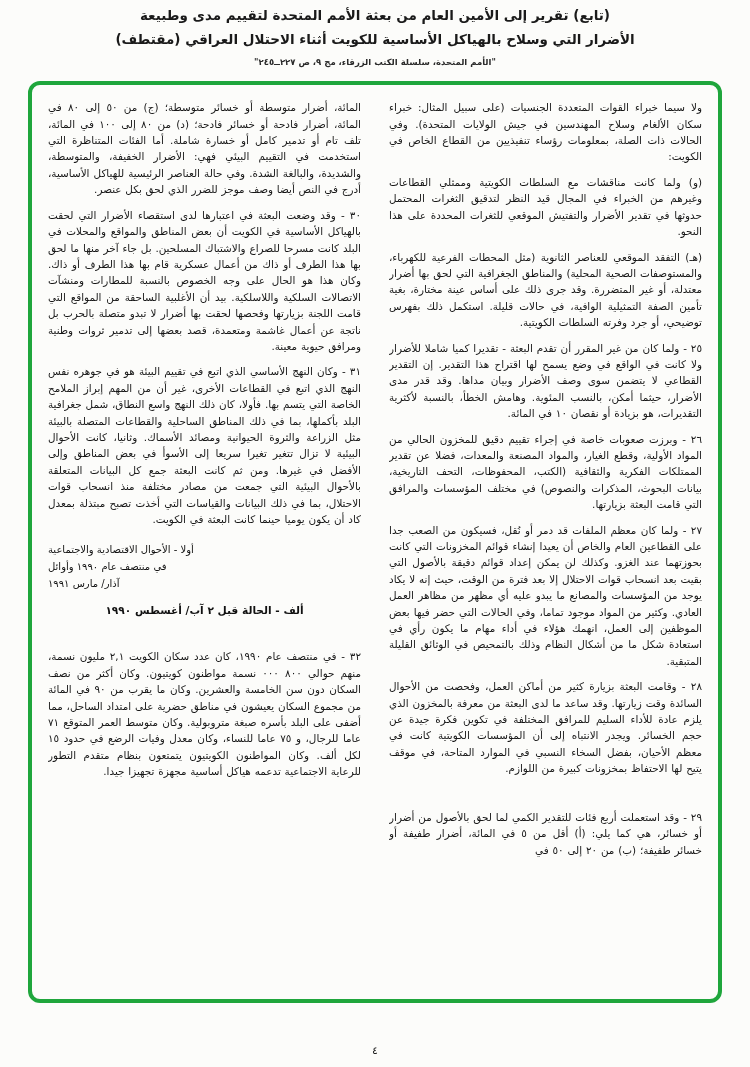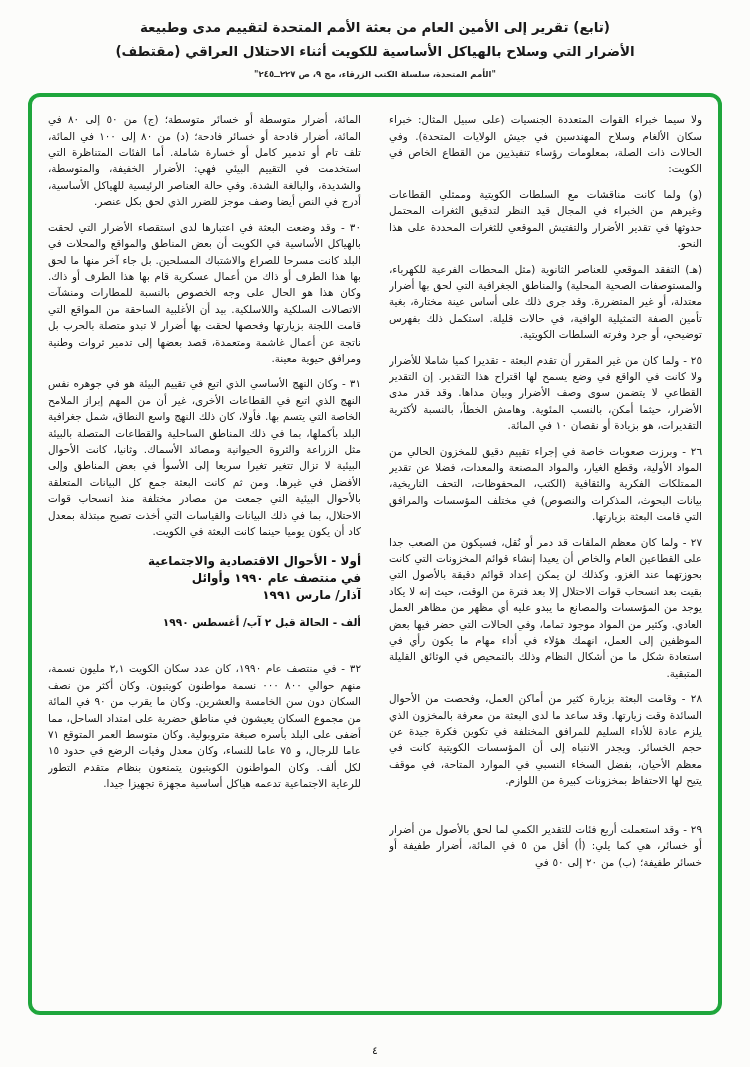--- a/index.html
+++ b/index.html
@@ -9,21 +9,21 @@
     font-family:"DejaVu Sans", sans-serif;
     direction:rtl;
     overflow:hidden;
   }
   .page{
     position:relative;
     width:750px;height:1067px;
     background:#fcfcfa;
   }
   .doc-header{
-    padding-top:16px;
+    padding-top:4px;
     text-align:center;
     direction:rtl;
   }
   .doc-header .title-line{
     font-size:13.5px;
     font-weight:bold;
     color:#1a1a1a;
     line-height:1.75;
   }
   .doc-header .citation-line{
@@ -59,30 +59,30 @@
     margin:0 0 9px 0;
     font-size:10.4px;
     line-height:16.4px;
     text-align:justify;
     color:#161616;
     word-spacing:.5px;
   }
   .para:last-child{margin-bottom:0;margin-top:32px;}
   .section-heading{
     margin:14px 0 4px 0;
-    text-align:right;
-    font-size:12px;
-    font-weight:bold;
+    text-align:left;
+    font-size:10px;
+    font-weight:normal;
     line-height:17px;
     color:#111;
   }
   .section-heading .hline{display:block;}
   .subsection-heading{
     margin:12px 0 12px 0;
-    text-align:right;
+    text-align:center;
     font-size:10.6px;
     font-weight:bold;
     color:#111;
   }
   .page-number{
     position:absolute;
     bottom:10px;
     left:0;right:0;
     text-align:center;
     font-size:11px;

